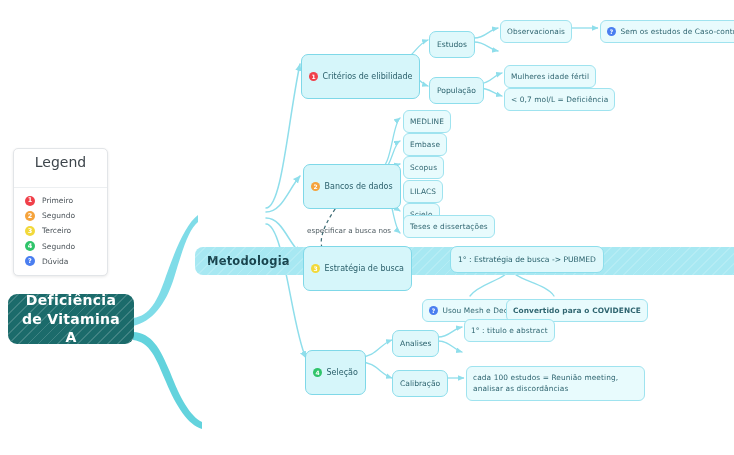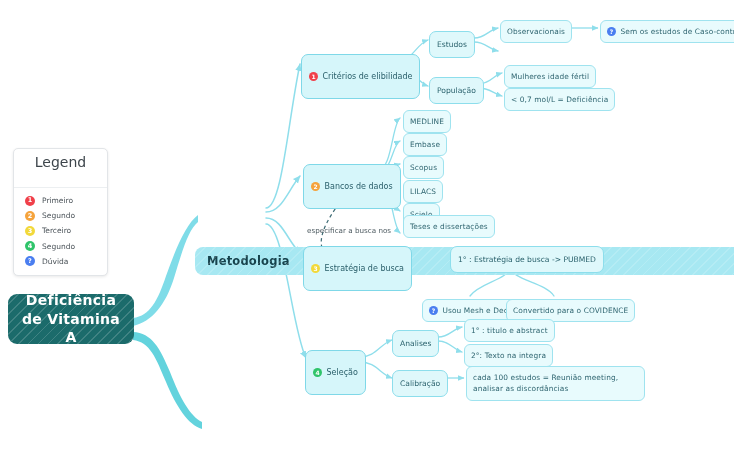--- a/index.html
+++ b/index.html
@@ -267,38 +267,35 @@
   <div class="wirelabel" style="left:307px;top:226px;">especificar a busca nos</div>
 
   <div class="node n-mid" style="left:450px;top:246px;">
     <span>1° : Estratégia de busca -&gt; PUBMED</span>
   </div>
 
   <div class="node n-leaf" style="left:422px;top:299px;">
     <span class="badge" style="background:#4a7ef0;">?</span>
     <span>Usou Mesh e Decs</span>
   </div>
-  <div class="node n-leaf" style="left:506px;top:299px;">
+  <div class="node n-leaf" style="left:506px;top:299px;font-weight:bold;">
     <span>Convertido para o COVIDENCE</span>
   </div>
 
   <div class="node n-lvl1" style="left:305px;top:350px;">
     <span class="badge" style="background:#2fc46a;">4</span>
     <span>Seleção</span>
   </div>
 
   <div class="node n-mid" style="left:392px;top:330px;">
     <span>Analises</span>
   </div>
   <div class="node n-leaf" style="left:464px;top:319px;">
     <span>1° : titulo e abstract</span>
   </div>
-  <div class="node n-leaf" style="left:464px;top:344px;">
-    <span>2°: Texto na integra</span>
-  </div>
 
   <div class="node n-mid" style="left:392px;top:370px;">
     <span>Calibração</span>
   </div>
   <div class="node n-leaf n-wrap" style="left:466px;top:366px;width:179px;">
     <span>cada 100 estudos = Reunião meeting, analisar as discordâncias</span>
   </div>
 
   <div id="legend">
     <div class="lg-title">Legend</div>

